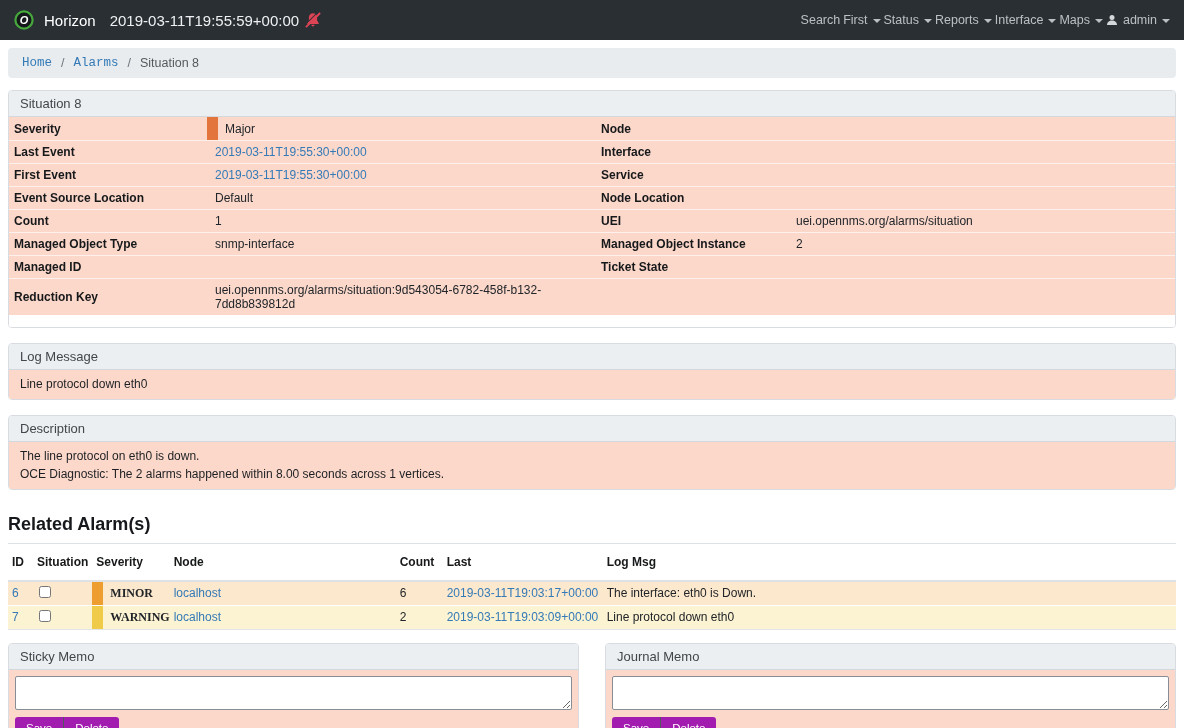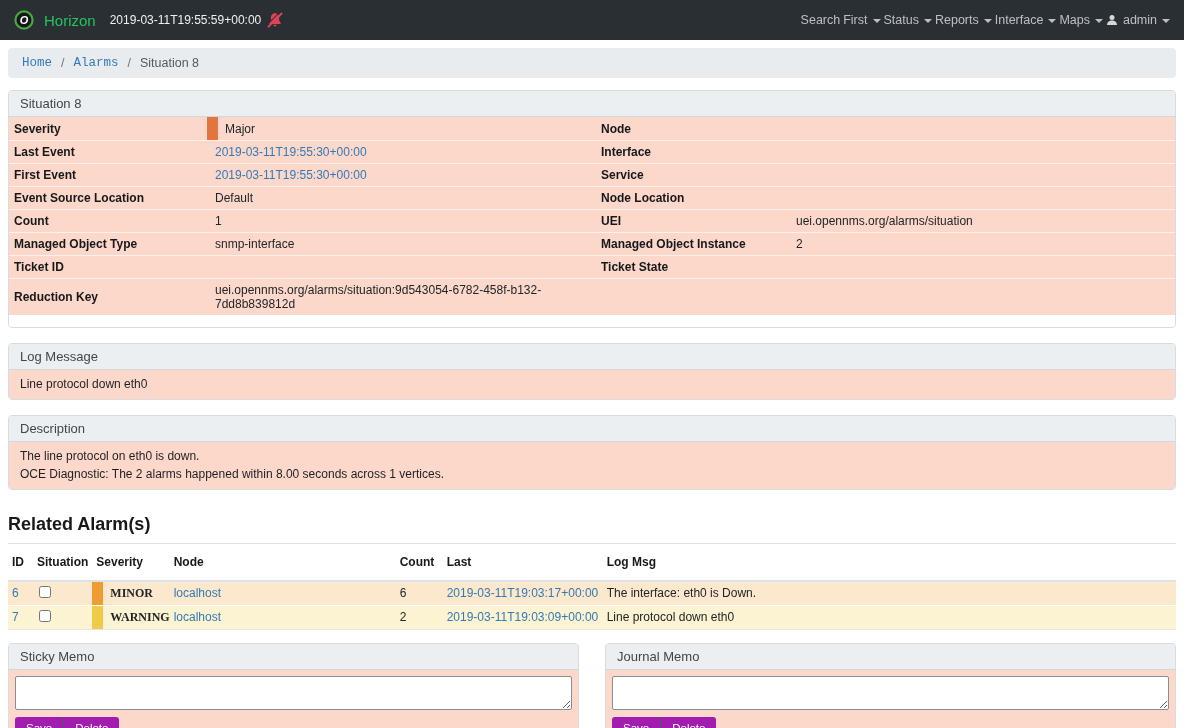--- a/index.html
+++ b/index.html
@@ -16,22 +16,22 @@
   .navbar {
     height: 40px;
     background: #2a2f34;
     display: flex;
     align-items: center;
     justify-content: space-between;
     padding: 0 14px;
   }
   .nav-left { display: flex; align-items: center; }
   .logo-wrap { display: inline-flex; align-items: center; margin-right: 10px; cursor: pointer; }
-  .brand { color: #22c55e; font-size: 15px; cursor: pointer; }
-  .nav-timestamp { color: #eef0f1; font-size: 12px; margin-left: 14px; }
+  .brand { color: #ffffff; font-size: 15px; cursor: pointer; }
+  .nav-timestamp { color: #eef0f1; font-size: 15px; margin-left: 14px; }
   .bell-wrap { display: inline-flex; align-items: center; margin-left: 6px; cursor: pointer; }
   .nav-right {
     list-style: none; margin: 0; padding: 0;
     display: flex; align-items: center; gap: 3px;
     color: #bcc0c4; font-size: 12.5px;
   }
   .nav-item { display: inline-flex; align-items: center; gap: 5px; cursor: pointer; white-space: nowrap; }
   .caret {
     display: inline-block; width: 0; height: 0;
     border-left: 4px solid transparent; border-right: 4px solid transparent;
@@ -232,21 +232,21 @@
       <td class="lbl">UEI</td>
       <td>uei.opennms.org/alarms/situation</td>
     </tr>
     <tr>
       <td class="lbl">Managed Object Type</td>
       <td>snmp-interface</td>
       <td class="lbl">Managed Object Instance</td>
       <td>2</td>
     </tr>
     <tr>
-      <td class="lbl">Ticket ID</td>
+      <td class="lbl">Managed ID</td>
       <td></td>
       <td class="lbl">Ticket State</td>
       <td></td>
     </tr>
     <tr>
       <td class="lbl">Reduction Key</td>
       <td>uei.opennms.org/alarms/situation:9d543054-6782-458f-b132-7dd8b839812d</td>
       <td class="lbl"></td>
       <td></td>
     </tr>

